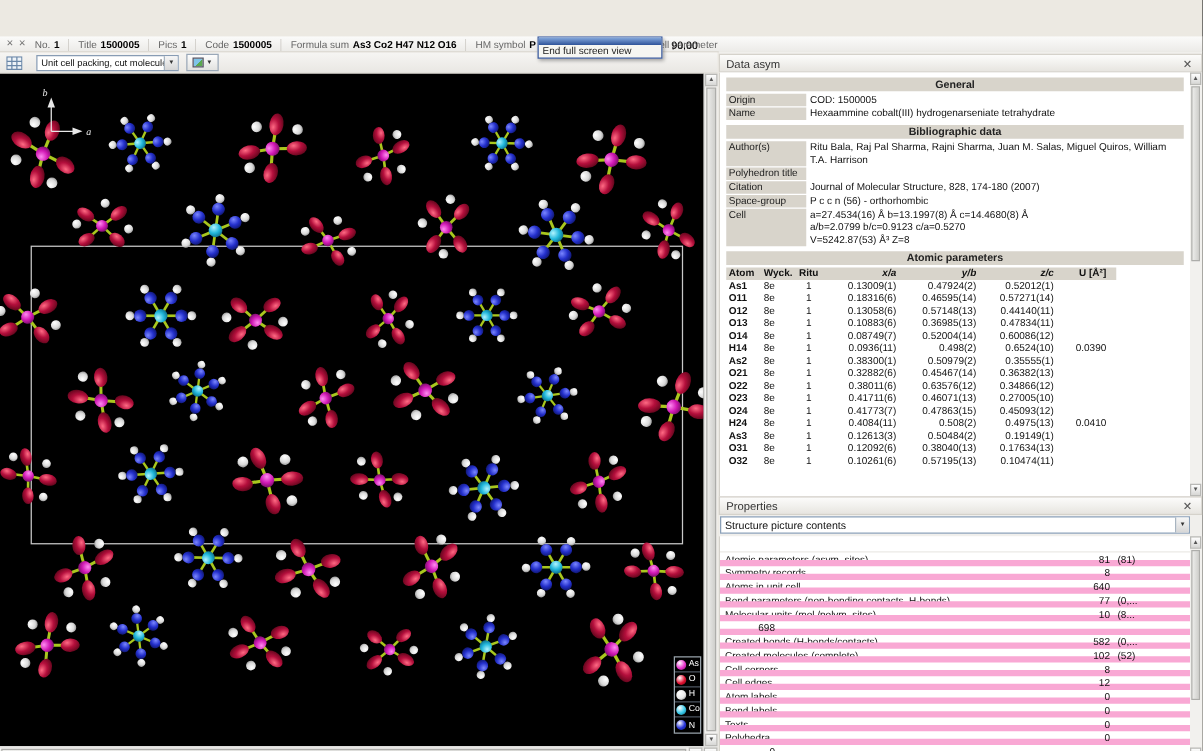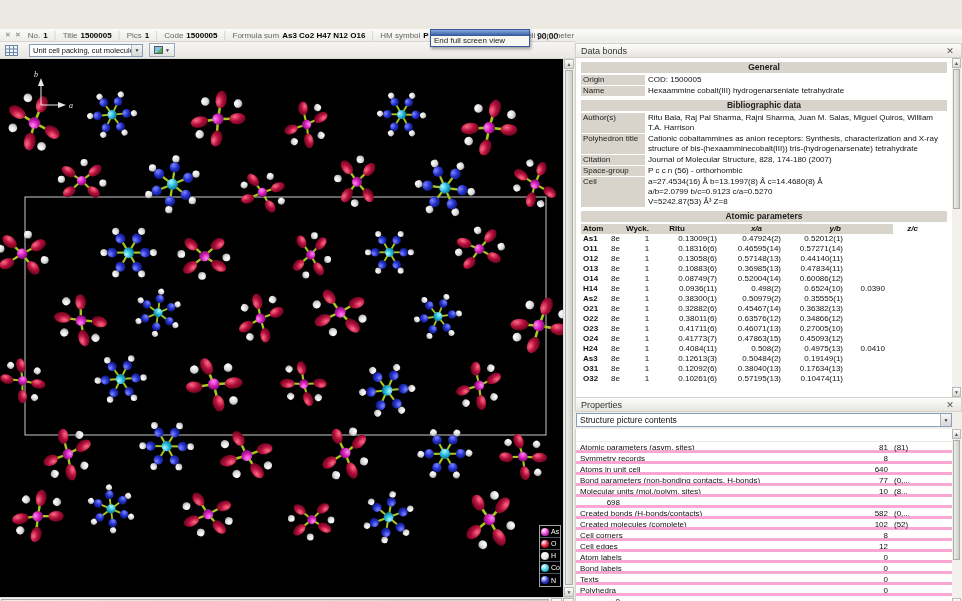--- a/index.html
+++ b/index.html
@@ -66,39 +66,39 @@
   #ds-body{position:absolute;left:0;top:17px;width:377px;height:339px;background:#fff;overflow:hidden;
     border-left:1px solid #d5d2cb;}
   .sec-bar{margin:4px 5px 2px 5px;background:#d8d4cb;font-weight:bold;text-align:center;font-size:8.5px;
     height:11px;line-height:11px;color:#222;}
   .kv-row{display:flex;margin:1px 5px 0 5px;}
   .kv-label{flex:0 0 64px;background:#d8d4cb;padding:0 2px;font-size:8px;line-height:10px;color:#222;margin-right:3px;}
   .kv-value{flex:1;font-size:8px;line-height:10px;color:#111;white-space:pre-wrap;}
 
   #atomic-table{margin:2px 5px 0 5px;width:312px;}
   .at-row{display:flex;height:10px;line-height:10px;}
-  .at-head{background:#d8d4cb;gap:15px;}
+  .at-head{background:#d8d4cb;}
   .at-cell{font-size:8px;overflow:hidden;white-space:nowrap;color:#111;}
   .at-head .at-cell{font-weight:bold;}
   .at-head .c3,.at-head .c4,.at-head .c5{font-style:italic;}
   .c0{flex:0 0 30px;font-weight:bold;padding-left:2px;}
   .c1{flex:0 0 26px;}
   .c2{flex:0 0 20px;text-align:center;}
   .c3{flex:0 0 60px;text-align:right;}
   .c4{flex:0 0 64px;text-align:right;}
   .c5{flex:0 0 62px;text-align:right;}
   .c6{flex:0 0 44px;text-align:right;padding-right:2px;}
 
   #prop-head{top:356px;}
   #prop-combo{position:absolute;left:1px;top:372px;width:376px;height:14px;background:#fff;border:1px solid #8aa0b8;
     display:flex;align-items:center;font-size:8.5px;color:#111;}
   #prop-combo .cb-text{flex:1;padding-left:3px;}
   #prop-body{position:absolute;left:0;top:388px;width:377px;height:179px;background:#fff;overflow:hidden;border-left:1px solid #d5d2cb;}
   #prop-rows{margin-top:12px;border-top:1px solid #eceae6;}
-  .p-row{display:flex;height:11px;line-height:11px;border-bottom:3px solid #f9a8d4;font-size:8px;padding:0 4px;color:#111;}
+  .p-row{display:flex;height:11px;line-height:11px;border-bottom:5px solid #f9a8d4;font-size:8px;padding:0 4px;color:#111;}
   .p-name{flex:0 0 268px;overflow:hidden;white-space:nowrap;}
   .p-val{flex:0 0 40px;text-align:right;}
   .p-extra{flex:0 0 45px;padding-left:6px;}
 
   #ds-scroll{right:0;top:17px;width:10px;height:339px;}
   #prop-scroll{right:0;top:388px;width:10px;height:179px;}
 
   
   #statusbar{position:absolute;left:0;top:579px;width:962px;height:12px;
     background:linear-gradient(#f5f4f2,#e1dfdb);border-top:1px solid #cfccc6;}
@@ -335,21 +335,21 @@
   </div>
   <div id="cv-hscroll" class="sb">
     <div class="sb-thumb" style="left:1px;top:1px;width:548px;height:8px;"></div>
     <div class="sb-btn" style="top:0;left:551px;width:11px;height:10px;">◄</div>
     <div class="sb-btn" style="top:0;left:563px;width:11px;height:10px;">►</div>
   </div>
 
   <div id="right">
 
     <div id="ds-head" class="pane-head">
-      <span class="ph-title">Data bonds</span>
+      <span class="ph-title">Data asym</span>
       <span class="close">✕</span>
     </div>
 
     <div id="ds-body">
       <div class="sec-bar">General</div>
       <div id="sec-general">
           <div class="kv-row">
             <div class="kv-label">Origin</div>
             <div class="kv-value">COD: 1500005</div>
           </div>
@@ -359,21 +359,20 @@
           </div>
         </div>
       <div class="sec-bar">Bibliographic data</div>
       <div id="sec-biblio">
           <div class="kv-row">
             <div class="kv-label">Author(s)</div>
             <div class="kv-value">Ritu Bala, Raj Pal Sharma, Rajni Sharma, Juan M. Salas, Miguel Quiros, William T.A. Harrison</div>
           </div>
           <div class="kv-row">
             <div class="kv-label">Polyhedron title</div>
-            <div class="kv-value">Cationic cobaltammines as anion receptors: Synthesis, characterization and X-ray structure of bis-(hexaamminecobalt(III)) tris-(hydrogenarsenate) tetrahydrate</div>
           </div>
           <div class="kv-row">
             <div class="kv-label">Citation</div>
             <div class="kv-value">Journal of Molecular Structure, 828, 174-180 (2007)</div>
           </div>
         </div>
       <div id="sec-phase">
           <div class="kv-row">
             <div class="kv-label">Space-group</div>
             <div class="kv-value">P c c n (56) - orthorhombic</div>

